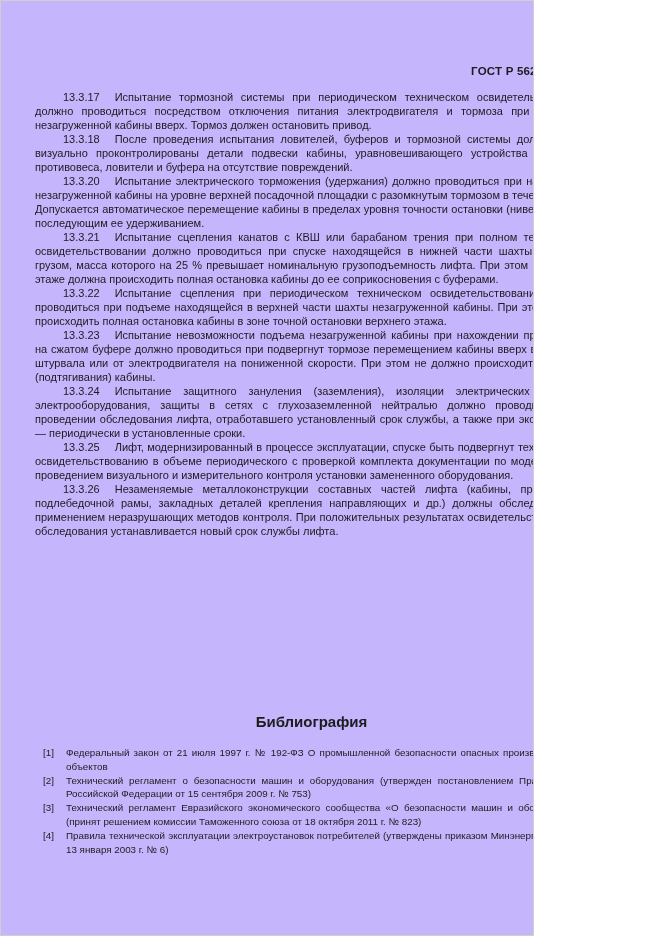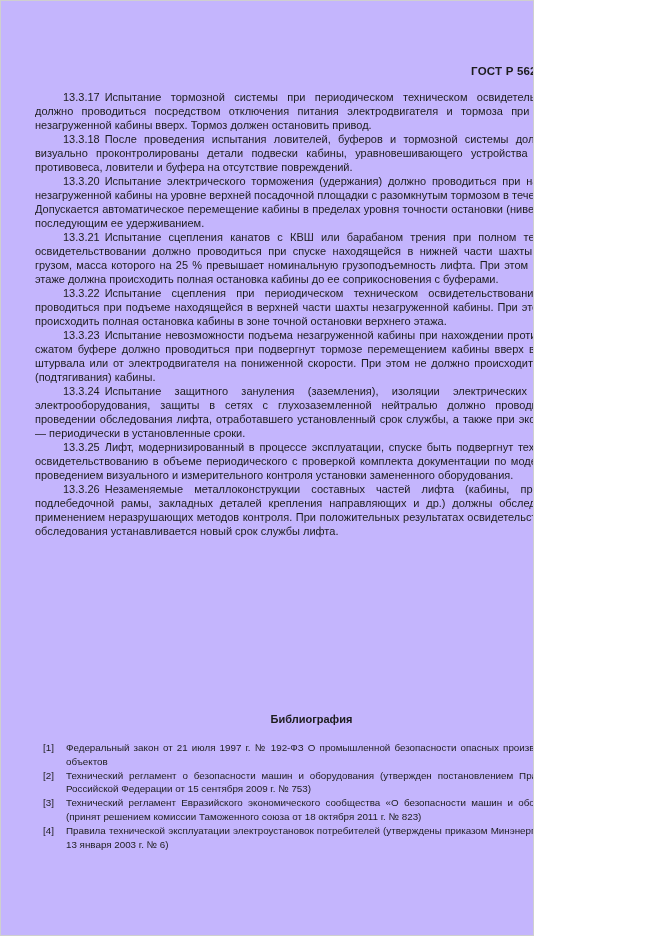--- a/index.html
+++ b/index.html
@@ -28,27 +28,27 @@
     position: absolute;
     top: 89px; left: 34px; width: 553px;
   }
   .para {
     font-size: 11px;
     line-height: 14px;
     text-align: justify;
     text-indent: 28px;
     hyphens: auto;
   }
-  .para .pnum { padding-right: 5px; }
+  .para .pnum { padding-right: 15px; }
   .biblio {
     position: absolute;
     top: 712px; left: 34px; width: 553px;
   }
   .biblio-title {
-    font-size: 11px;
+    font-size: 15px;
     font-weight: bold;
     text-align: center;
     margin-bottom: 16px;
   }
   .ref {
     display: flex;
     font-size: 9.8px;
     line-height: 13.8px;
     padding-left: 8px;
   }

